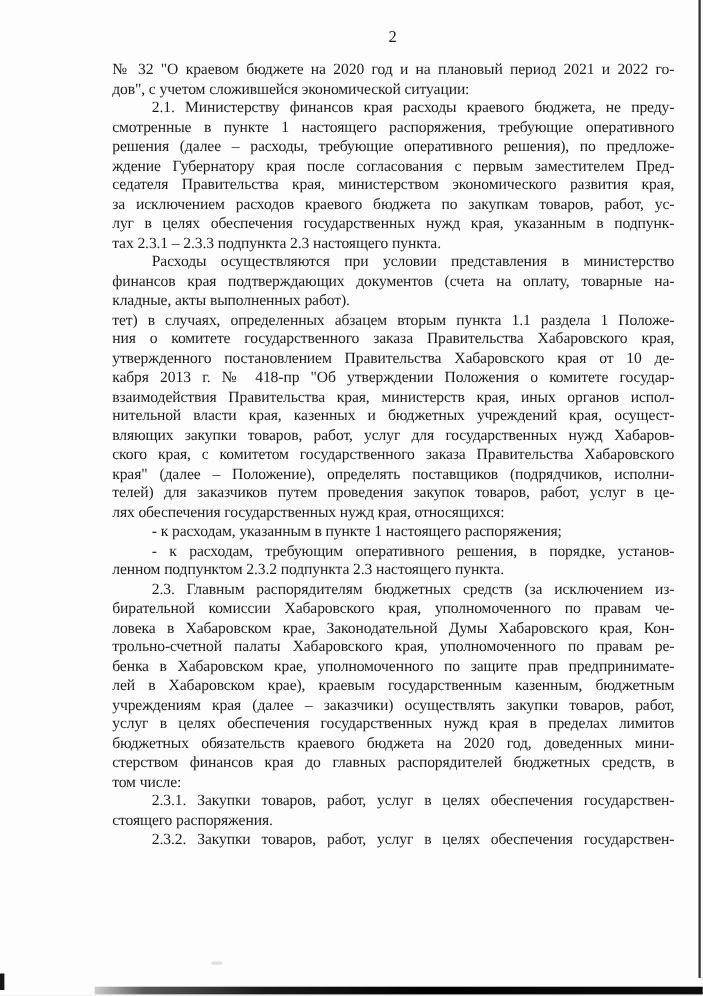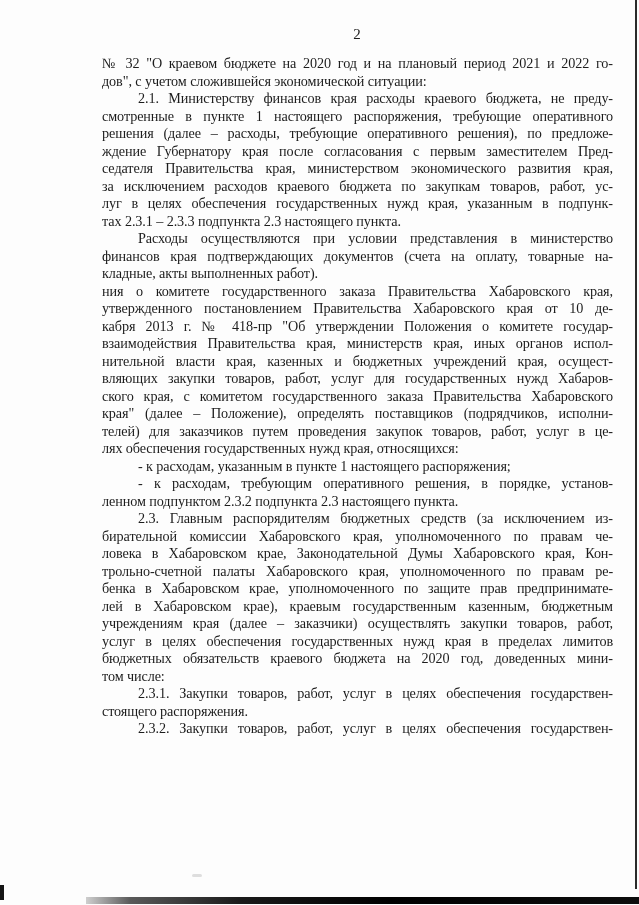--- a/index.html
+++ b/index.html
@@ -89,20 +89,21 @@
         <div class="line">за исключением расходов краевого бюджета по закупкам товаров, работ, ус-</div>
         <div class="line">луг в целях обеспечения государственных нужд края, указанным в подпунк-</div>
         <div class="line last">тах 2.3.1 – 2.3.3 подпункта 2.3 настоящего пункта.</div>
       </div>
       <div class="para">
         <div class="line indent">Расходы осуществляются при условии представления в министерство</div>
         <div class="line">финансов края подтверждающих документов (счета на оплату, товарные на-</div>
         <div class="line last">кладные, акты выполненных работ).</div>
       </div>
       <div class="para">
+        <div class="line">тет) в случаях, определенных абзацем вторым пункта 1.1 раздела 1 Положе-</div>
         <div class="line">ния о комитете государственного заказа Правительства Хабаровского края,</div>
         <div class="line">утвержденного постановлением Правительства Хабаровского края от 10 де-</div>
         <div class="line">кабря 2013 г. № 418-пр "Об утверждении Положения о комитете государ-</div>
         <div class="line">взаимодействия Правительства края, министерств края, иных органов испол-</div>
         <div class="line">нительной власти края, казенных и бюджетных учреждений края, осущест-</div>
         <div class="line">вляющих закупки товаров, работ, услуг для государственных нужд Хабаров-</div>
         <div class="line">ского края, с комитетом государственного заказа Правительства Хабаровского</div>
         <div class="line">края" (далее – Положение), определять поставщиков (подрядчиков, исполни-</div>
         <div class="line">телей) для заказчиков путем проведения закупок товаров, работ, услуг в це-</div>
         <div class="line last">лях обеспечения государственных нужд края, относящихся:</div>
@@ -117,20 +118,21 @@
       <div class="para">
         <div class="line indent">2.3. Главным распорядителям бюджетных средств (за исключением из-</div>
         <div class="line">бирательной комиссии Хабаровского края, уполномоченного по правам че-</div>
         <div class="line">ловека в Хабаровском крае, Законодательной Думы Хабаровского края, Кон-</div>
         <div class="line">трольно-счетной палаты Хабаровского края, уполномоченного по правам ре-</div>
         <div class="line">бенка в Хабаровском крае, уполномоченного по защите прав предпринимате-</div>
         <div class="line">лей в Хабаровском крае), краевым государственным казенным, бюджетным</div>
         <div class="line">учреждениям края (далее – заказчики) осуществлять закупки товаров, работ,</div>
         <div class="line">услуг в целях обеспечения государственных нужд края в пределах лимитов</div>
         <div class="line">бюджетных обязательств краевого бюджета на 2020 год, доведенных мини-</div>
+        <div class="line">стерством финансов края до главных распорядителей бюджетных средств, в</div>
         <div class="line last">том числе:</div>
       </div>
       <div class="para">
         <div class="line indent">2.3.1. Закупки товаров, работ, услуг в целях обеспечения государствен-</div>
         <div class="line last">стоящего распоряжения.</div>
       </div>
       <div class="para">
         <div class="line indent">2.3.2. Закупки товаров, работ, услуг в целях обеспечения государствен-</div>
       </div>
     </div>

